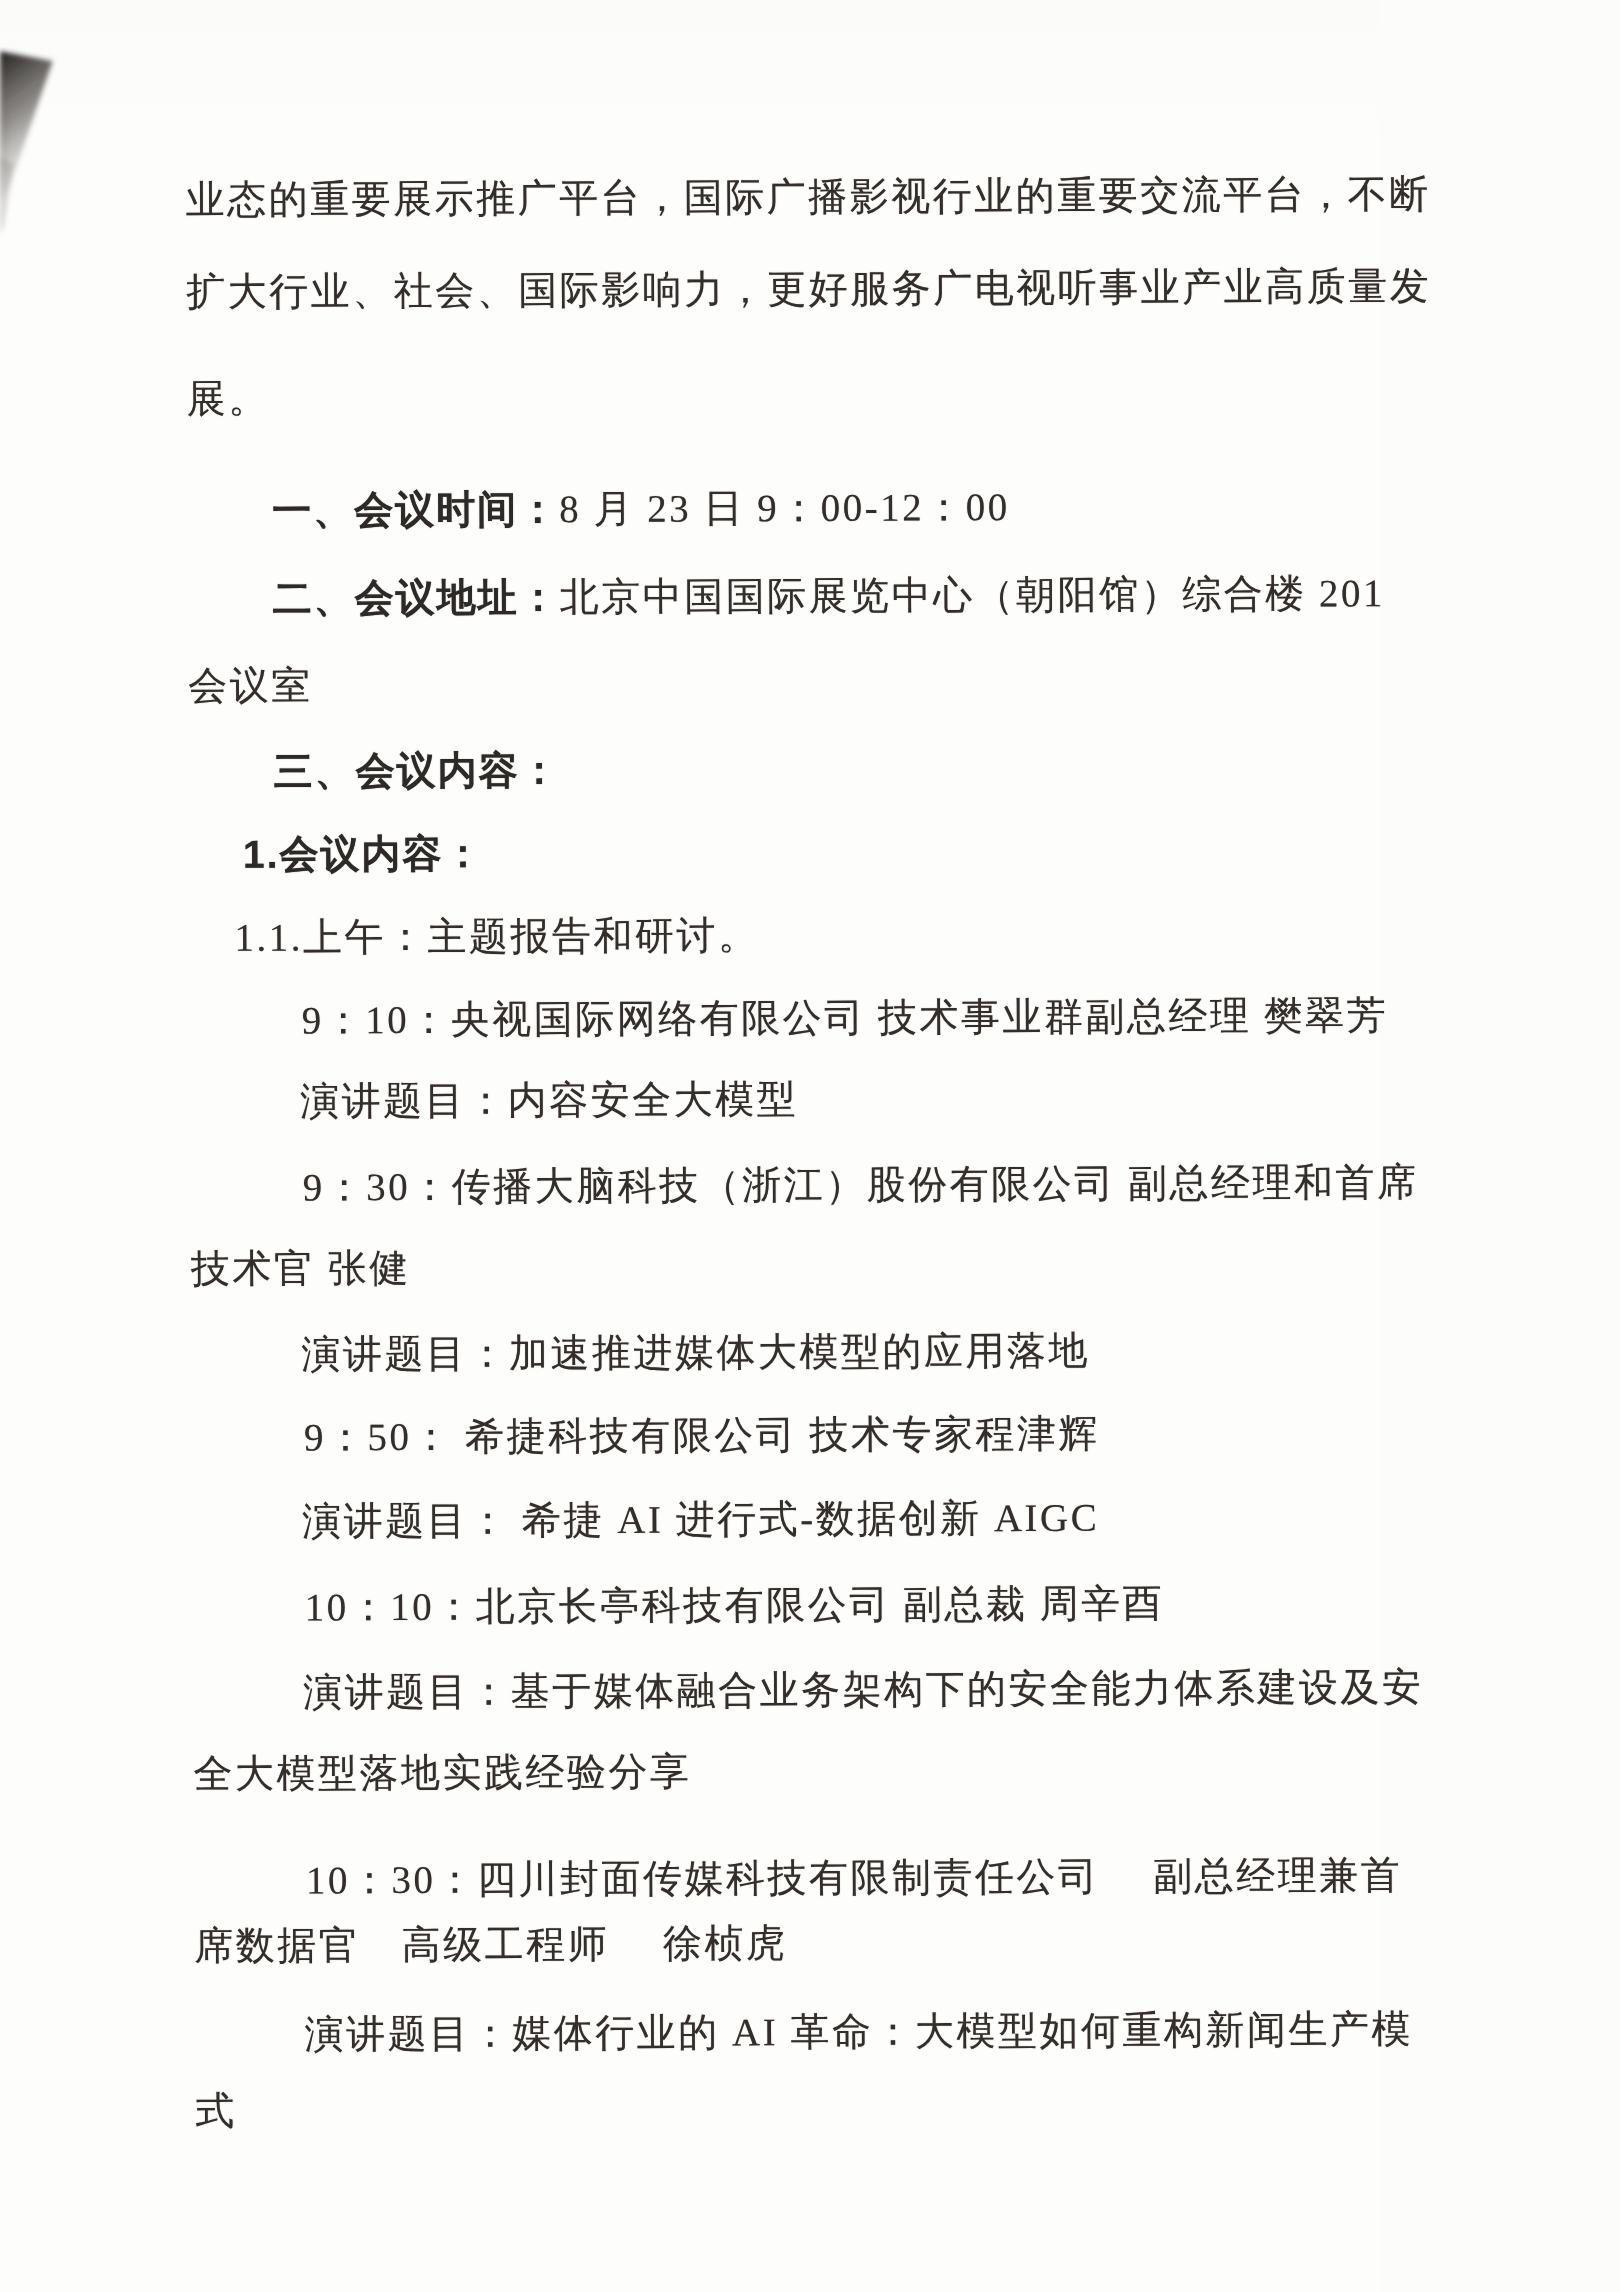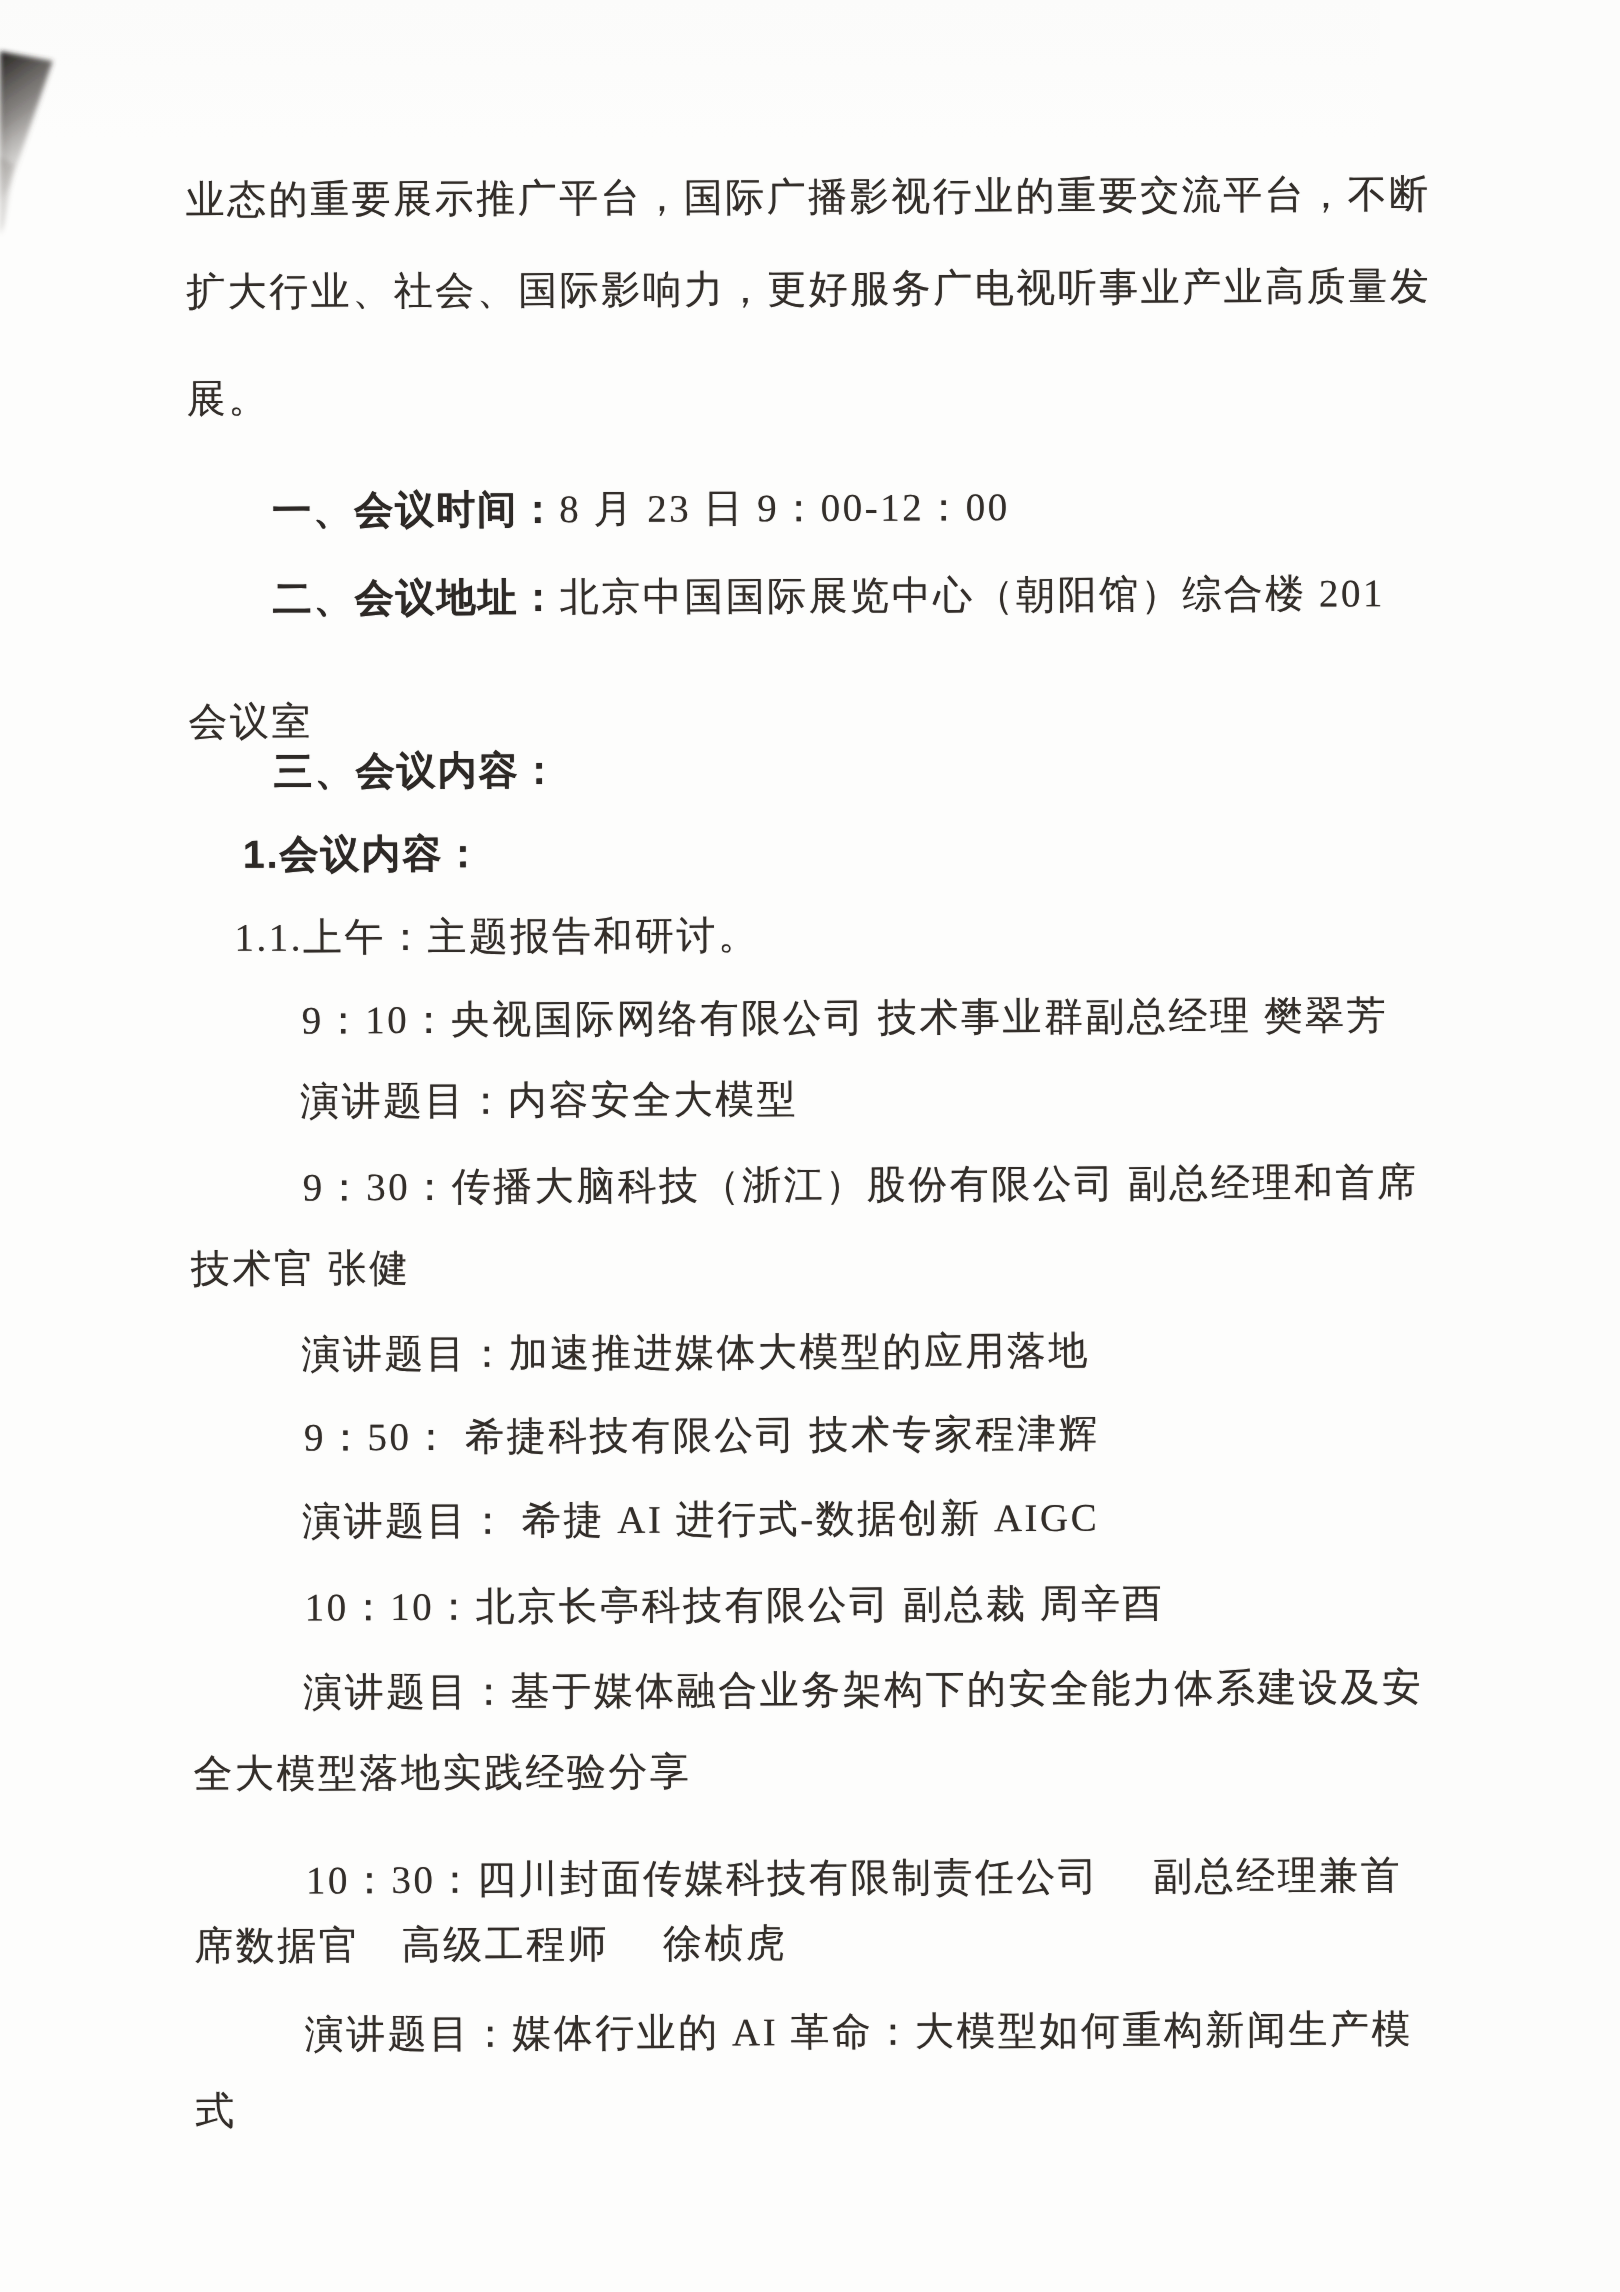--- a/index.html
+++ b/index.html
@@ -90,21 +90,21 @@
     <polygon points="0,120 14,128 4,190 0,200" fill="#6d6762" opacity="0.25" filter="url(#foldblur)"></polygon>
   </svg>
 
   <div class="doc-skew">
     <div id="doc-lines">
         <div class="doc-line indent-flush" style="top: 177px;"><span class="seg">业态的重要展示推广平台，国际广播影视行业的重要交流平台，不断</span></div>
         <div class="doc-line indent-flush" style="top: 269px;"><span class="seg">扩大行业、社会、国际影响力，更好服务广电视听事业产业高质量发</span></div>
         <div class="doc-line indent-flush" style="top: 376px;"><span class="seg">展。</span></div>
         <div class="doc-line indent-section" style="top: 488px;"><span class="seg bold">一、会议时间：</span><span class="seg">8 月 23 日 9：00-12：00</span></div>
         <div class="doc-line indent-section" style="top: 576px;"><span class="seg bold">二、会议地址：</span><span class="seg">北京中国国际展览中心（朝阳馆）综合楼 201</span></div>
-        <div class="doc-line indent-flush" style="top: 699px; text-align: right;"><span class="seg">会议室</span></div>
+        <div class="doc-line indent-flush" style="top: 663px; text-align: right;"><span class="seg">会议室</span></div>
         <div class="doc-line indent-section" style="top: 749px;"><span class="seg bold">三、会议内容：</span></div>
         <div class="doc-line indent-num1" style="top: 832px;"><span class="seg bold">1.会议内容：</span></div>
         <div class="doc-line indent-num2" style="top: 915px;"><span class="seg">1.1.上午：主题报告和研讨。</span></div>
         <div class="doc-line indent-speaker" style="top: 998px;"><span class="seg">9：10：央视国际网络有限公司 技术事业群副总经理 樊翠芳</span></div>
         <div class="doc-line indent-title" style="top: 1079px;"><span class="seg">演讲题目：内容安全大模型</span></div>
         <div class="doc-line indent-speaker" style="top: 1165px;"><span class="seg">9：30：传播大脑科技（浙江）股份有限公司 副总经理和首席</span></div>
         <div class="doc-line indent-flush" style="top: 1246px;"><span class="seg">技术官 张健</span></div>
         <div class="doc-line indent-title" style="top: 1332px;"><span class="seg">演讲题目：加速推进媒体大模型的应用落地</span></div>
         <div class="doc-line indent-speaker" style="top: 1415px;"><span class="seg">9：50： 希捷科技有限公司 技术专家程津辉</span></div>
         <div class="doc-line indent-title" style="top: 1499px;"><span class="seg">演讲题目： 希捷 AI 进行式-数据创新 AIGC</span></div>

